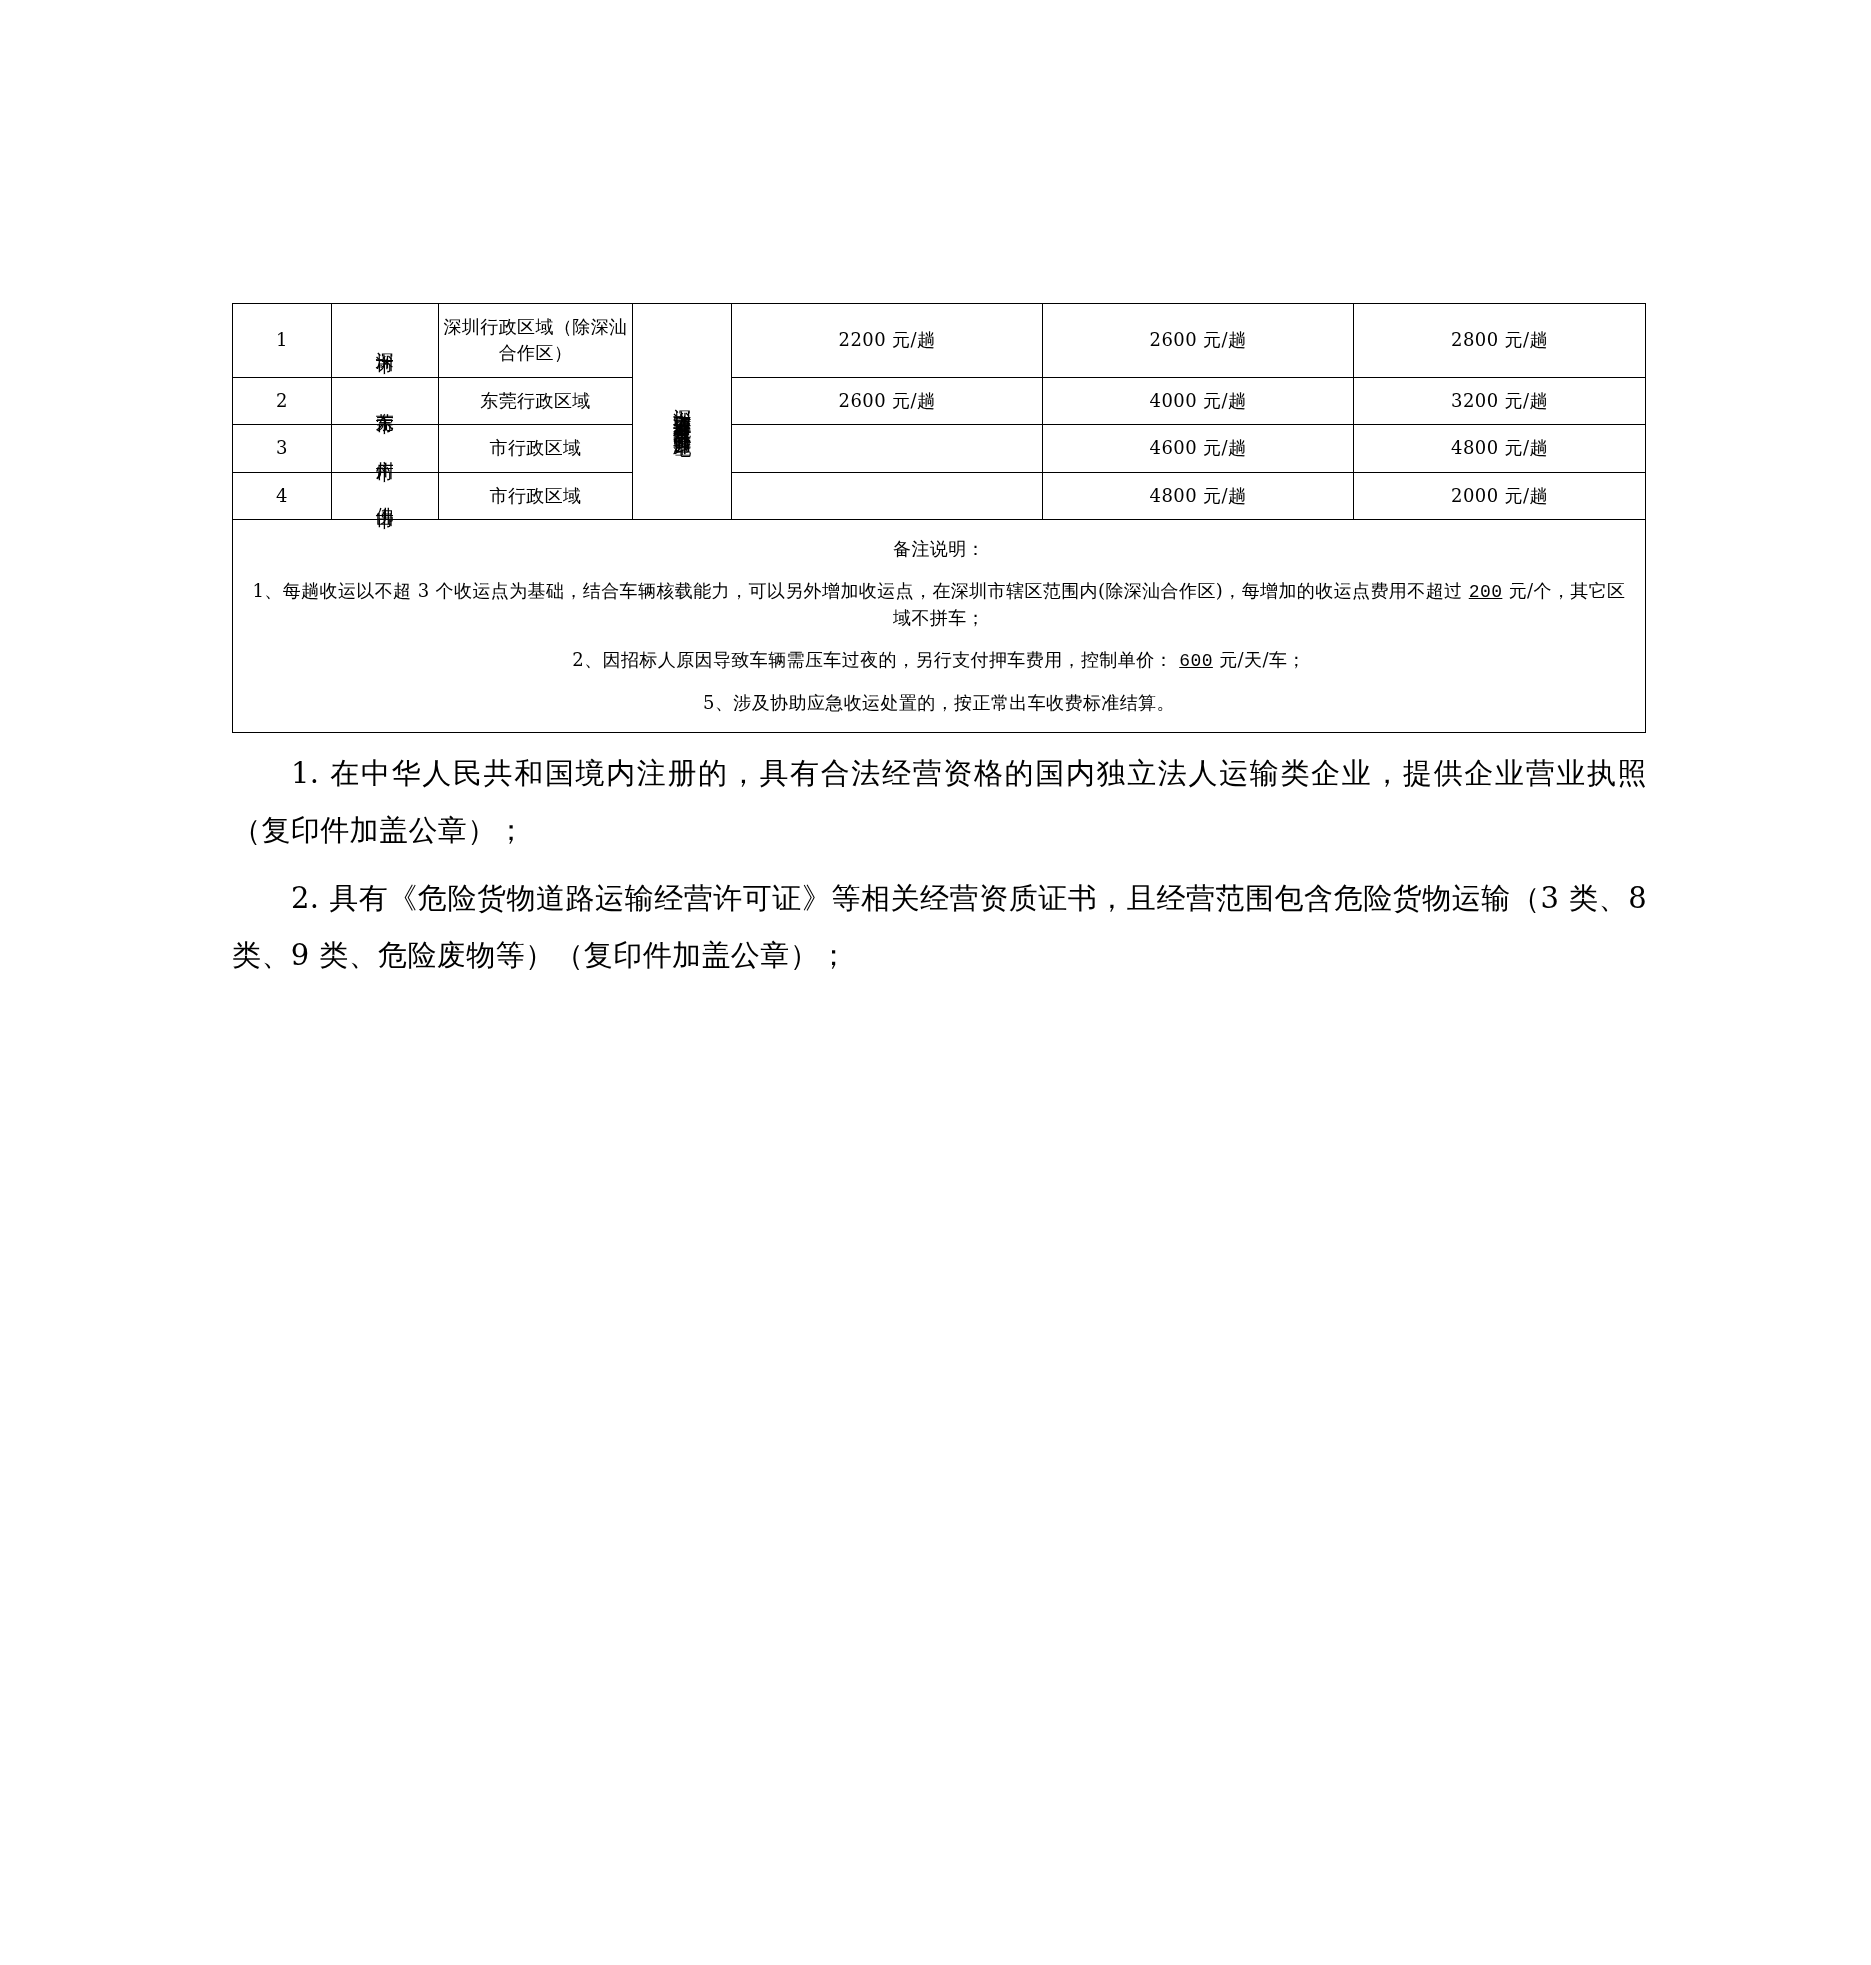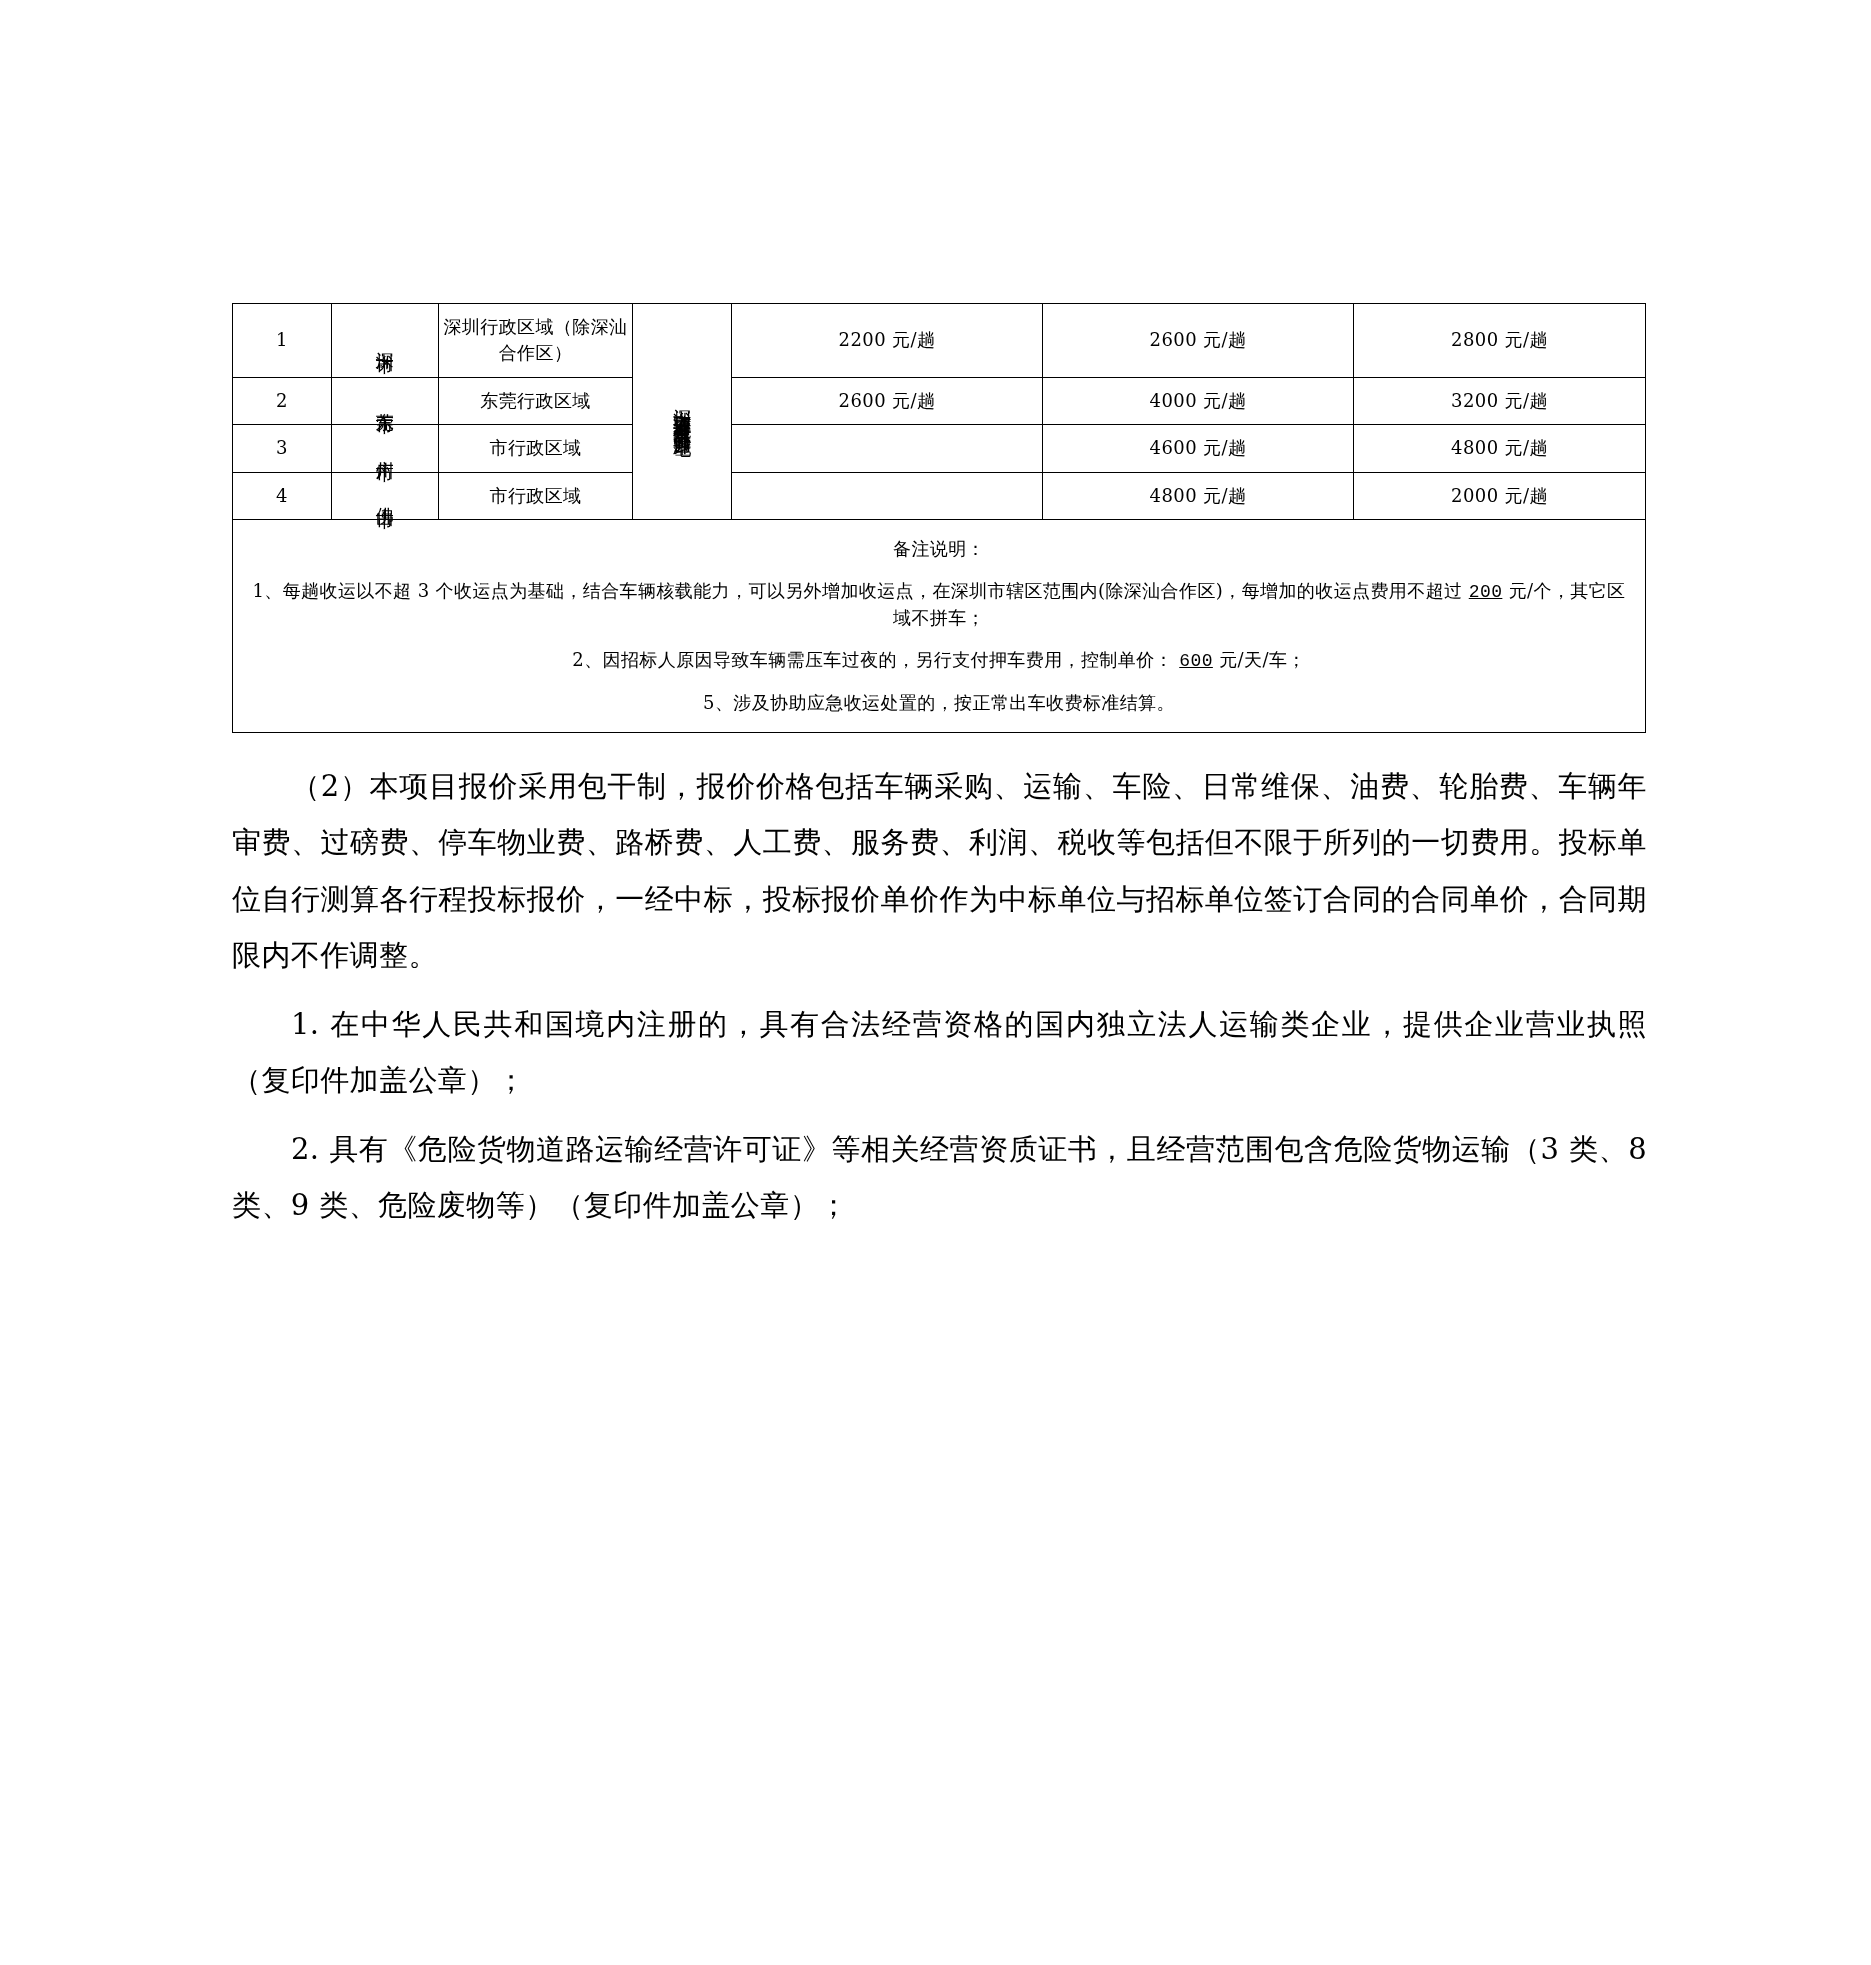--- a/index.html
+++ b/index.html
@@ -203,21 +203,20 @@
               <p>备注说明：</p>
               <p><span>1、每趟收运以不超 3 个收运点为基础，结合车辆核载能力，可以另外增加收运点，在深圳市辖区范围内(除深汕合作区)，每增加的收运点费用不超过</span><span class="blank-ul">200</span><span>元/个，其它区域不拼车；</span></p>
               <p><span>2、因招标人原因导致车辆需压车过夜的，另行支付押车费用，控制单价：</span><span class="blank-ul">600</span><span>元/天/车；</span></p>
               <p>5、涉及协助应急收运处置的，按正常出车收费标准结算。</p>
             </div>
           </td>
         </tr>
       </tbody>
     </table>
 
-    <p class="para first">（2）本项目报价采用包干制，报价价格包括车辆采购、运输、车险、日常维保、油费、轮胎费、车辆年审费、过磅费、停车物业费、路桥费、人工费、服务费、利润、税收等包括但不限于所列的一切费用。投标单位自行测算各行程投标报价，一经中标，投标报价单价作为中标单位与招标单位签订合同的合同单价，合同期限内不作调整。</p>
 
 
     <p class="para sub">1. 在中华人民共和国境内注册的，具有合法经营资格的国内独立法人运输类企业，提供企业营业执照（复印件加盖公章）；</p>
 
     <p class="para sub">2. 具有《危险货物道路运输经营许可证》等相关经营资质证书，且经营范围包含危险货物运输（3 类、8 类、9 类、危险废物等）（复印件加盖公章）；</p>
 
   </div>
 
 </div>
 

